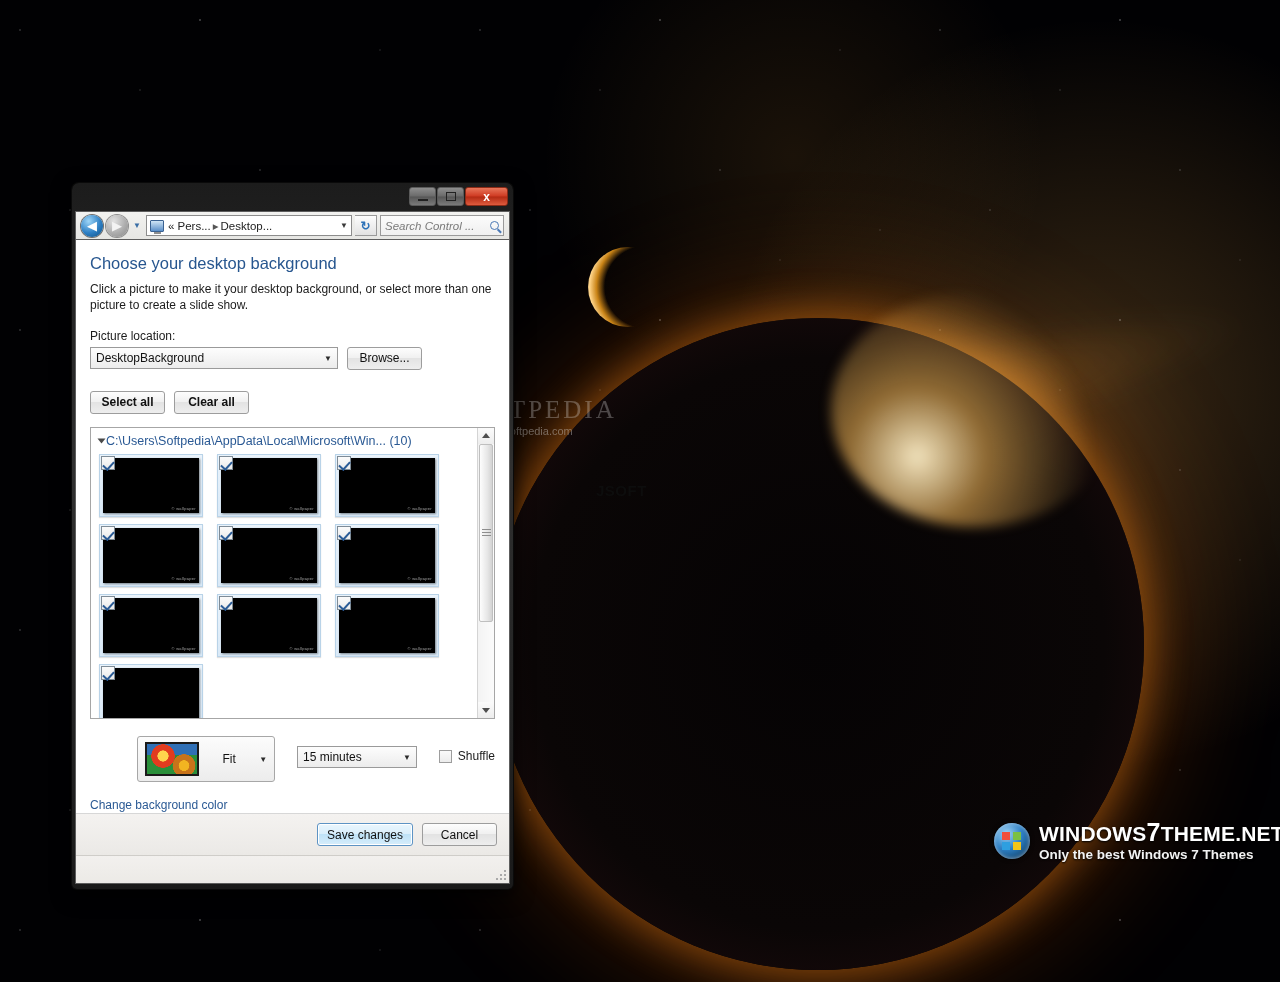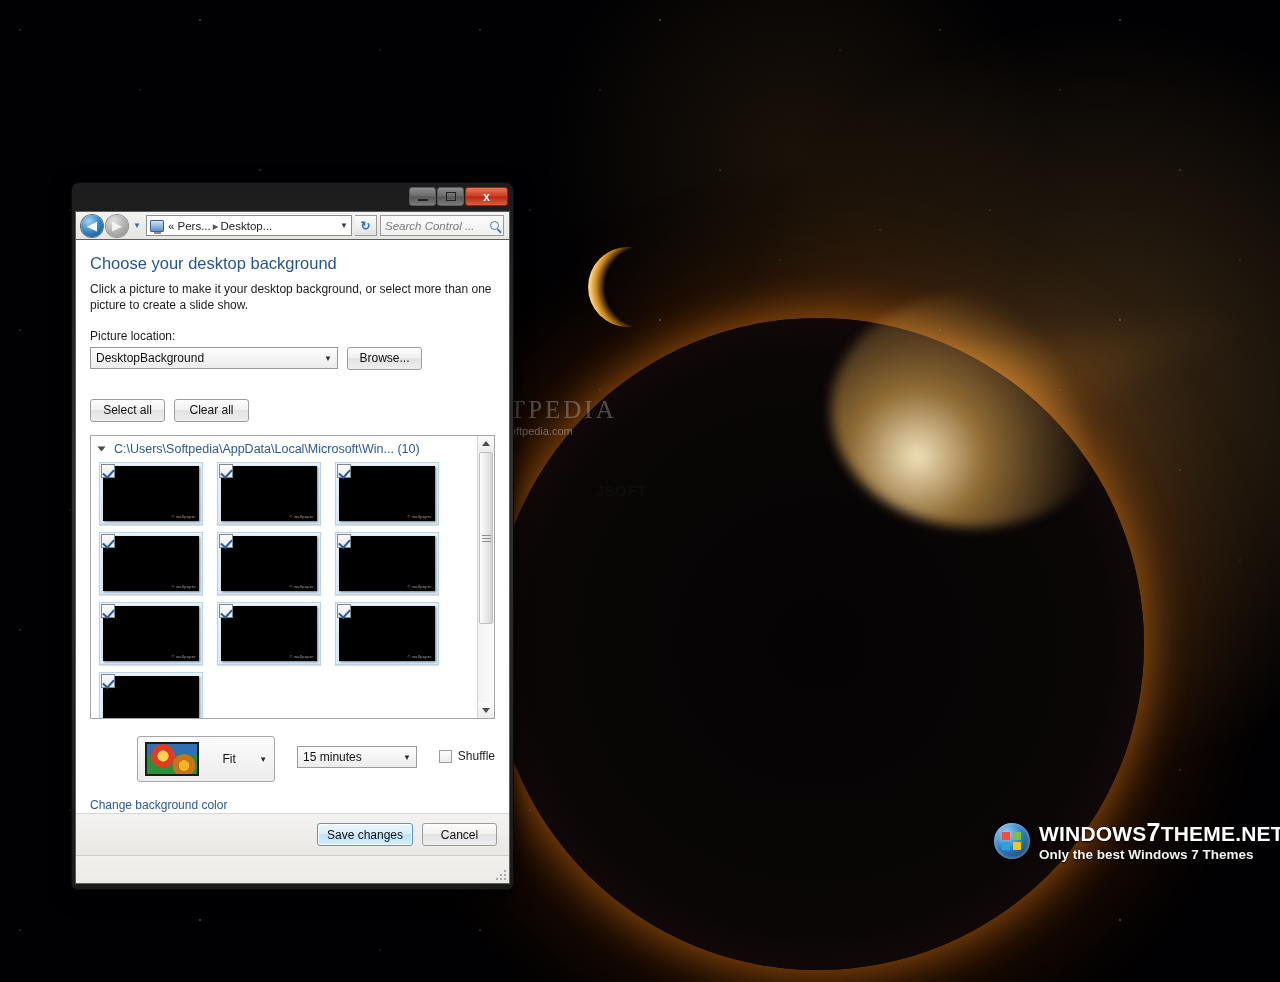--- a/index.html
+++ b/index.html
@@ -260,34 +260,34 @@
     font-size: 12px; color: #111;
     display:flex; align-items:center; justify-content:center;
     font-family: "Liberation Sans", sans-serif;
   }
   .btn.default {
     border-color: #5d93c4;
     background: linear-gradient(#eaf6fd, #d9eefb 48%, #bfe2f7 50%, #d6edfb);
     box-shadow: 0 0 0 1px #fff inset;
   }
 
-  #selrow { margin-top: 29px; display:flex; gap: 9px; }
+  #selrow { margin-top: 21px; display:flex; gap: 9px; font-weight: bold; }
 
   
   #listwrap {
     margin-top: 13px;
     border: 1px solid #a6a6a6;
     flex: 1; min-height: 0;
     display: flex;
     background: #fff;
     position: relative;
   }
   #listinner { flex: 1; overflow: hidden; padding: 6px 0 0 0; }
   #grouphdr {
-    display: flex; align-items: center; gap: 10px;
+    display: flex; align-items: center; gap: 2px;
     padding: 0 6px 6px 8px;
     font-size: 12.5px; color: #2a5994;
     white-space: nowrap;
   }
   #grouphdr .tri {
     width: 0; height: 0; flex: none;
     border-left: 5px solid #4a4a4a;
     border-top: 4px solid transparent;
     border-bottom: 4px solid transparent;
     transform: rotate(90deg);

